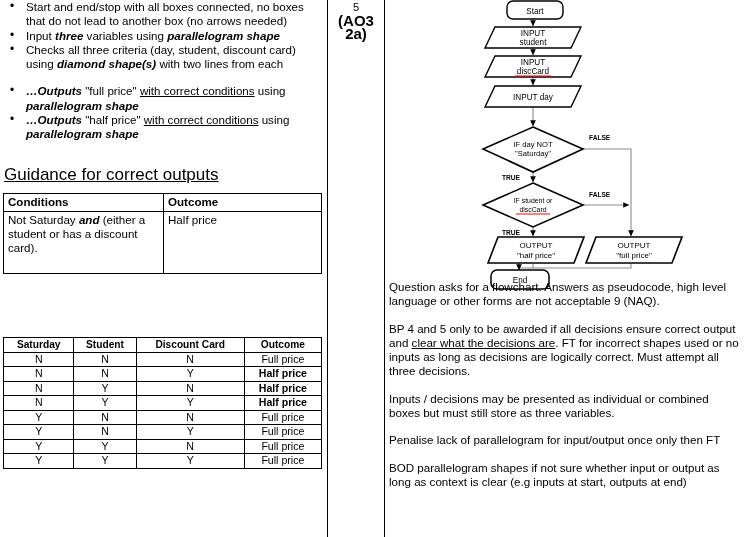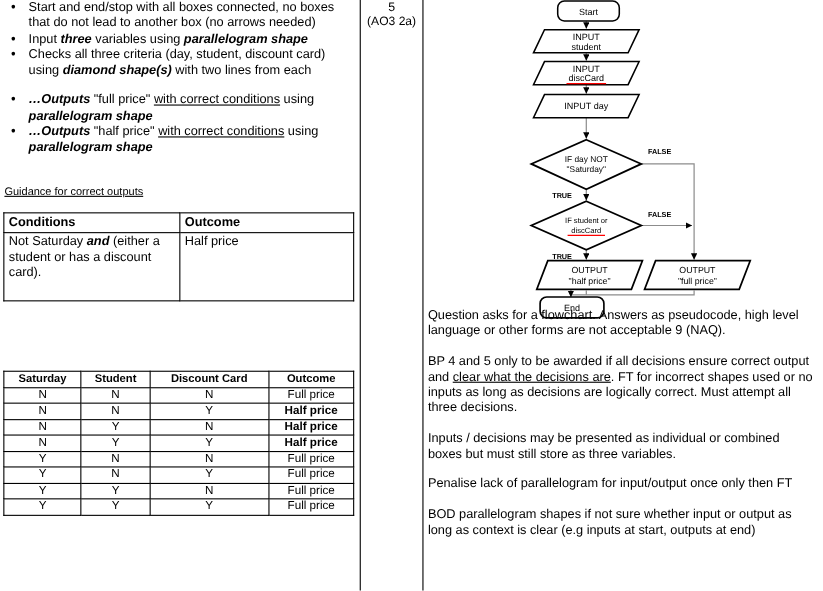--- a/index.html
+++ b/index.html
@@ -47,21 +47,21 @@
     top: -1px;
     font-size: 12px;
   }
   .bullets li.spaced { margin-top: 13px; }
   .b { font-weight: bold; font-style: italic; }
   .u { text-decoration: underline; }
 
   .guidance {
     margin: 0;
     padding: 0 0 0 4px;
-    font-size: 10px;
+    font-size: 17px;
     line-height: 14px;
     position: absolute;
     top: 168px;
     left: 0;
   }
   .guidance span { text-decoration: underline; }
 
   
   table.cond {
     position: absolute;
@@ -109,21 +109,21 @@
   .col-num {
     width: 57px;
     height: 537px;
     border-right: 1px solid #000;
     text-align: center;
     padding-top: 1px;
     font-size: 11.2px;
     line-height: 13px;
   }
   .col-num .qn { display: block; }
-  .col-num .aos { display: block; font-weight: normal; font-size: 11px; }
+  .col-num .aos { display: block; font-weight: bold; font-size: 15px; }
 
   
   .col-right {
     flex: 1;
     height: 537px;
     position: relative;
   }
   .flow {
     position: absolute;
     top: 0; left: 0;

